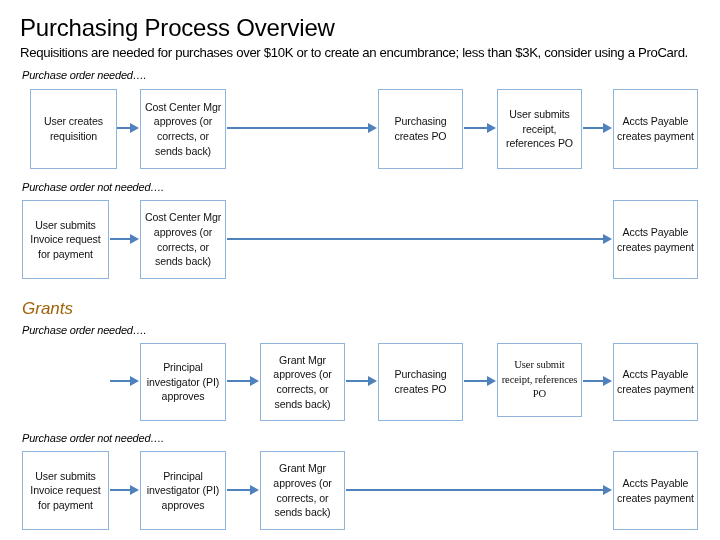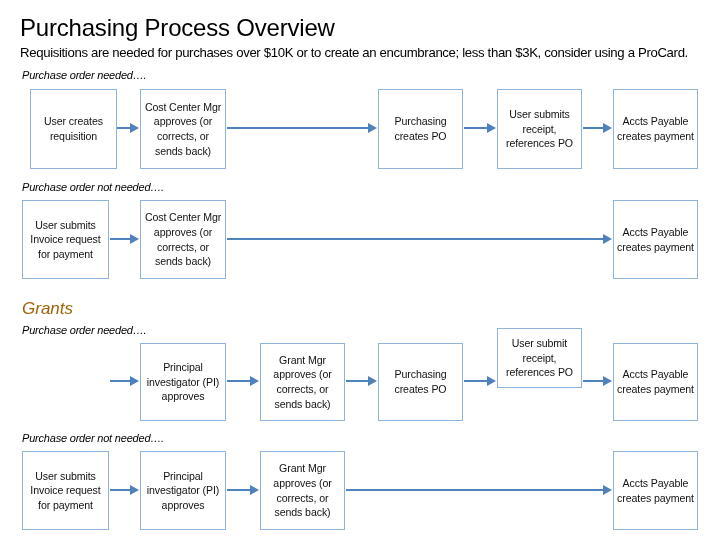--- a/index.html
+++ b/index.html
@@ -194,21 +194,21 @@
     <div class="shaft"></div>
       <div class="head"></div>
   </div>
   <div class="flow-box" style="left:378px; top:343px; width:85px;  height:78px;">
     <span class="box-text">Purchasing creates PO</span>
   </div>
   <div class="arrow" style="left:464px; top:376px; width:32px;">
     <div class="shaft"></div>
       <div class="head"></div>
   </div>
-  <div class="flow-box" style="left:497px; top:328px; width:85px;  height:60px;">
+  <div class="flow-box" style="left:497px; top:343px; width:85px;  height:74px;font-family:Liberation Serif, serif;">
     <span class="box-text">User submit receipt, references PO</span>
   </div>
   <div class="arrow" style="left:583px; top:376px; width:29px;">
     <div class="shaft"></div>
       <div class="head"></div>
   </div>
   <div class="flow-box" style="left:613px; top:343px; width:85px;  height:78px;">
     <span class="box-text">Accts Payable creates payment</span>
   </div>
 

